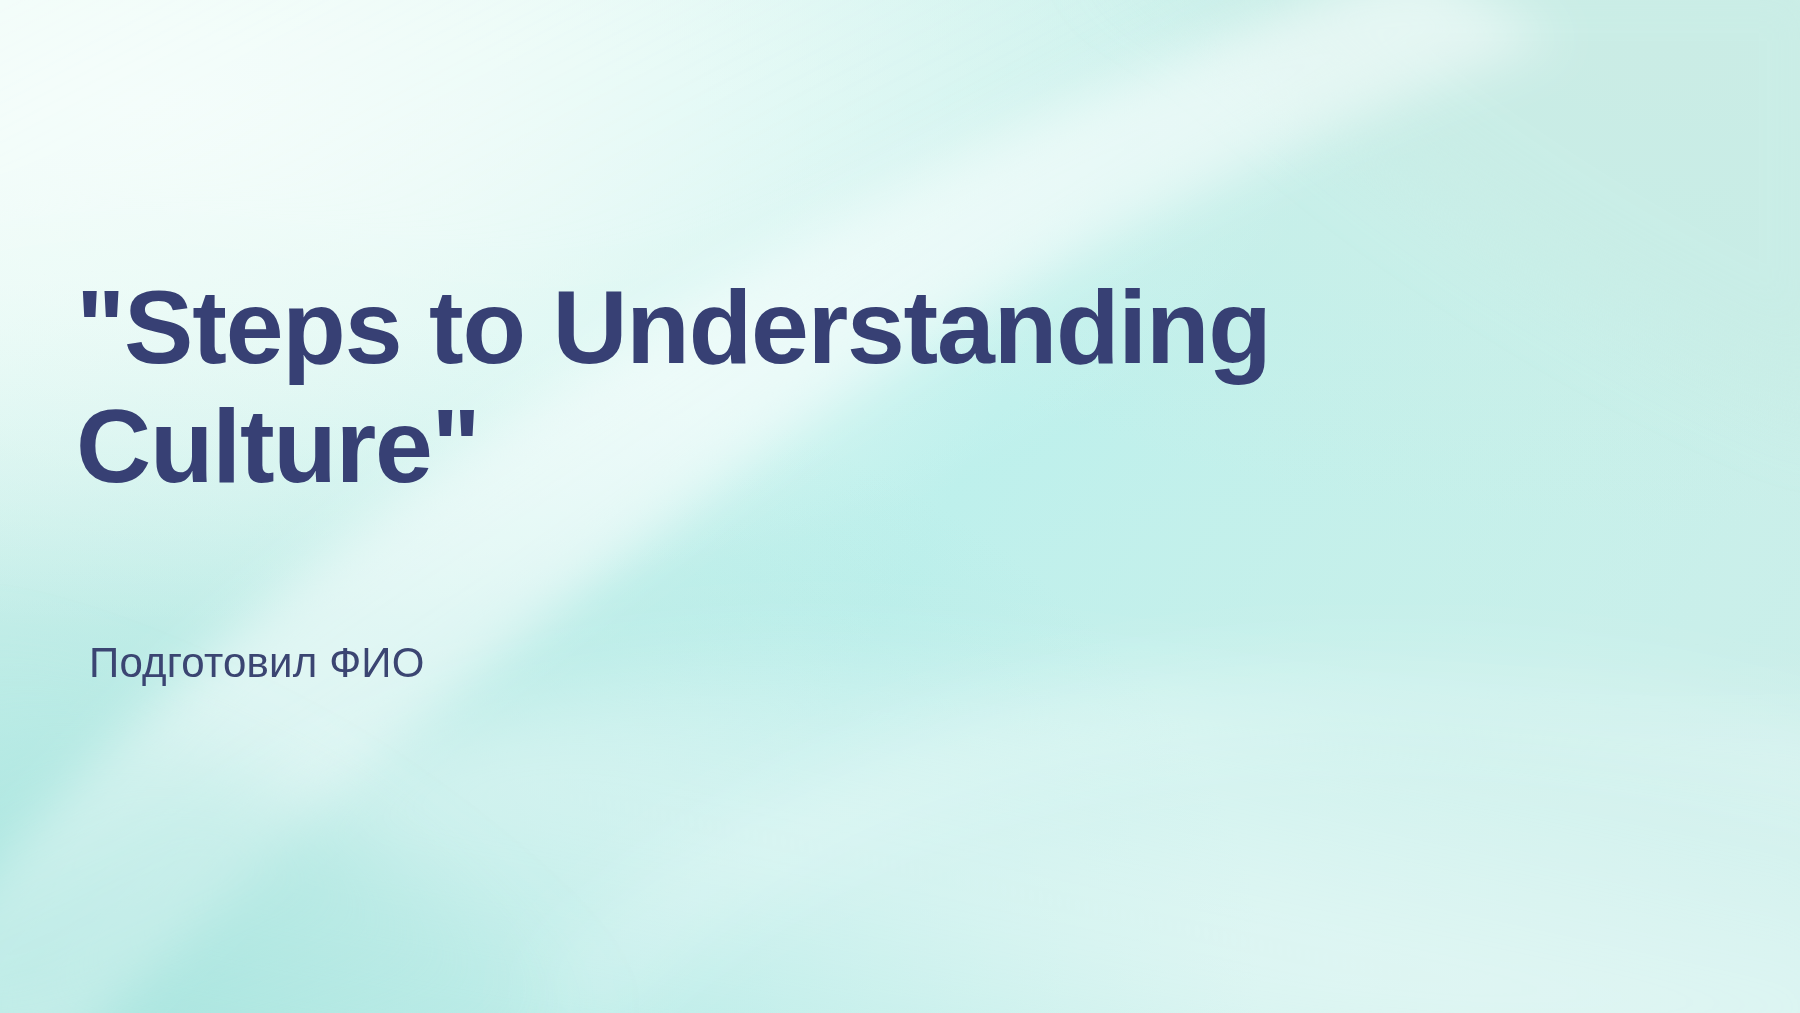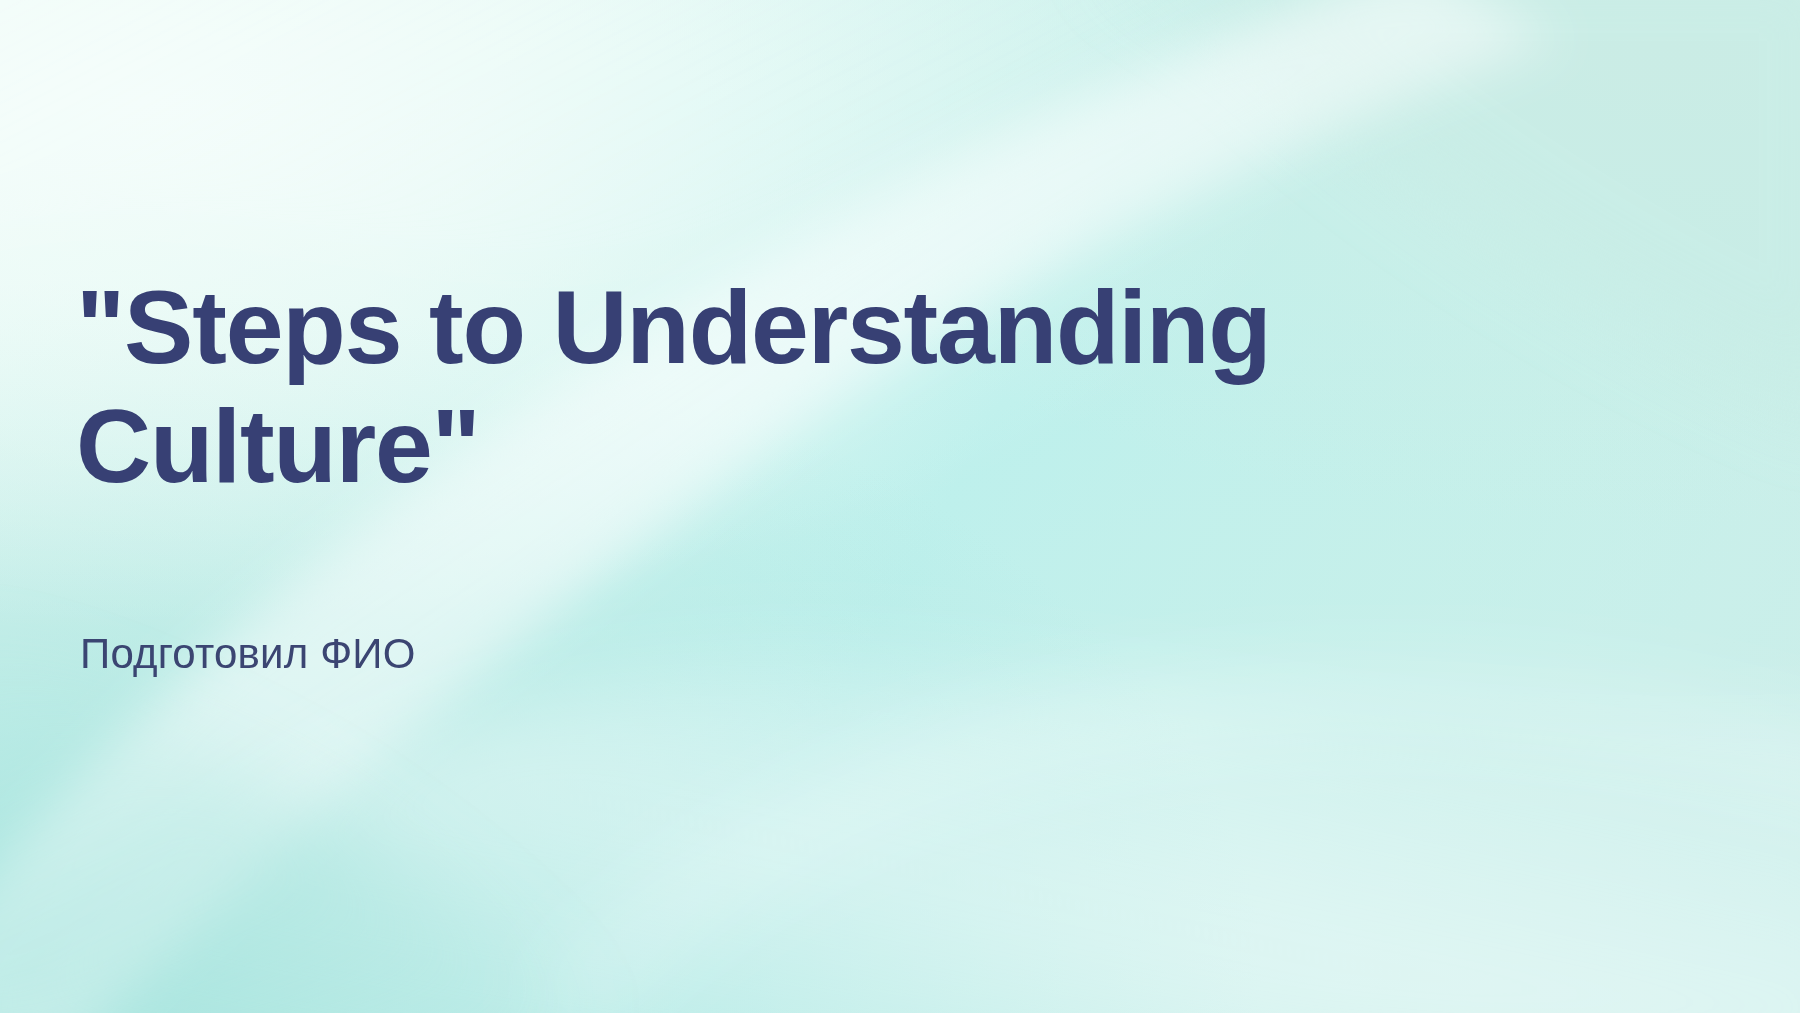--- a/index.html
+++ b/index.html
@@ -52,21 +52,21 @@
     font-weight: 700;
     letter-spacing: -1.2px;
     color: #374074;
     white-space: pre-line;
   }
 
   .subtitle {
     position: absolute;
     top: 628px;
     left: 4px;
-    margin: 0;
+    margin: 9px;
     font-size: 42px;
     line-height: 1.25;
     font-weight: 400;
     letter-spacing: 0.2px;
     color: #3b4572;
   }
 </style>
 </head>
 <body>
 

